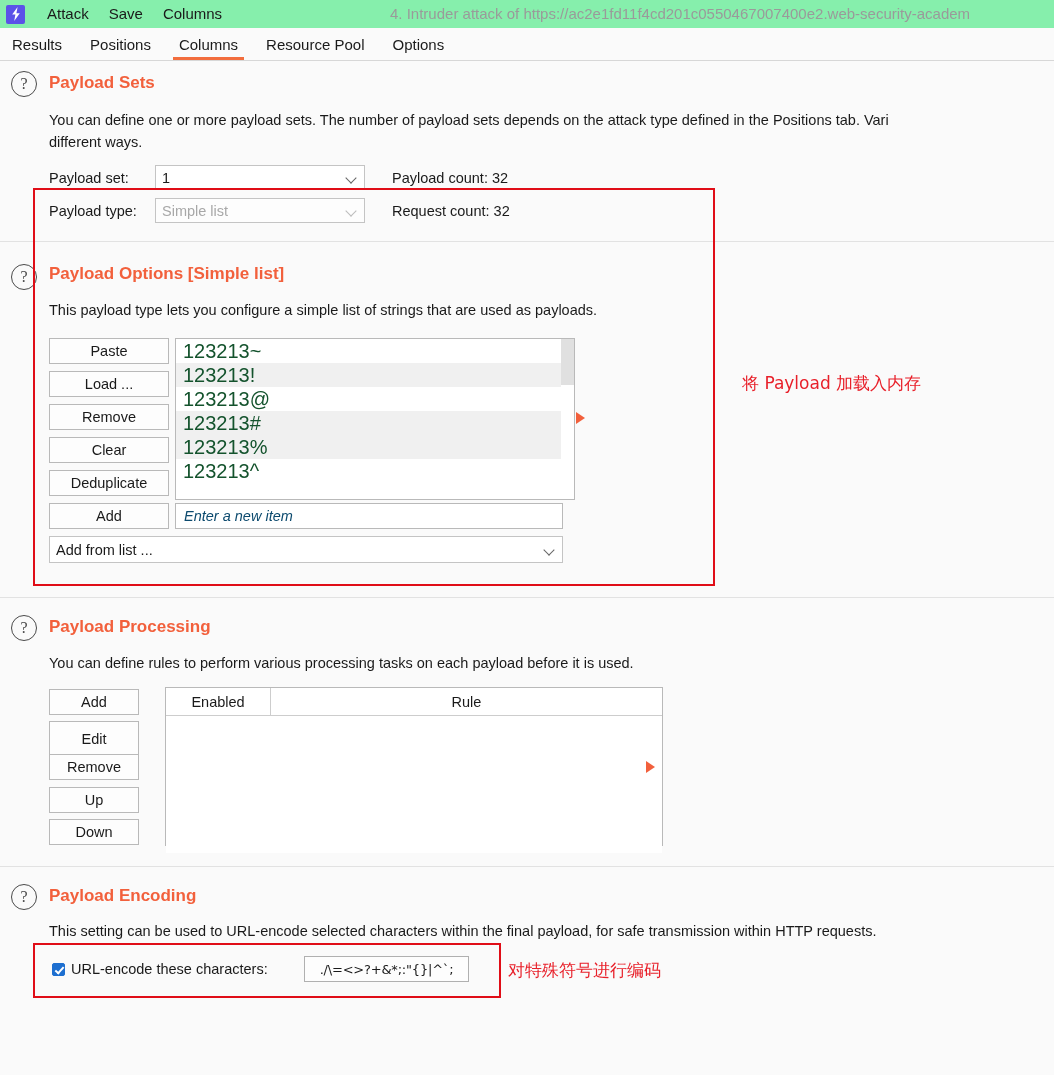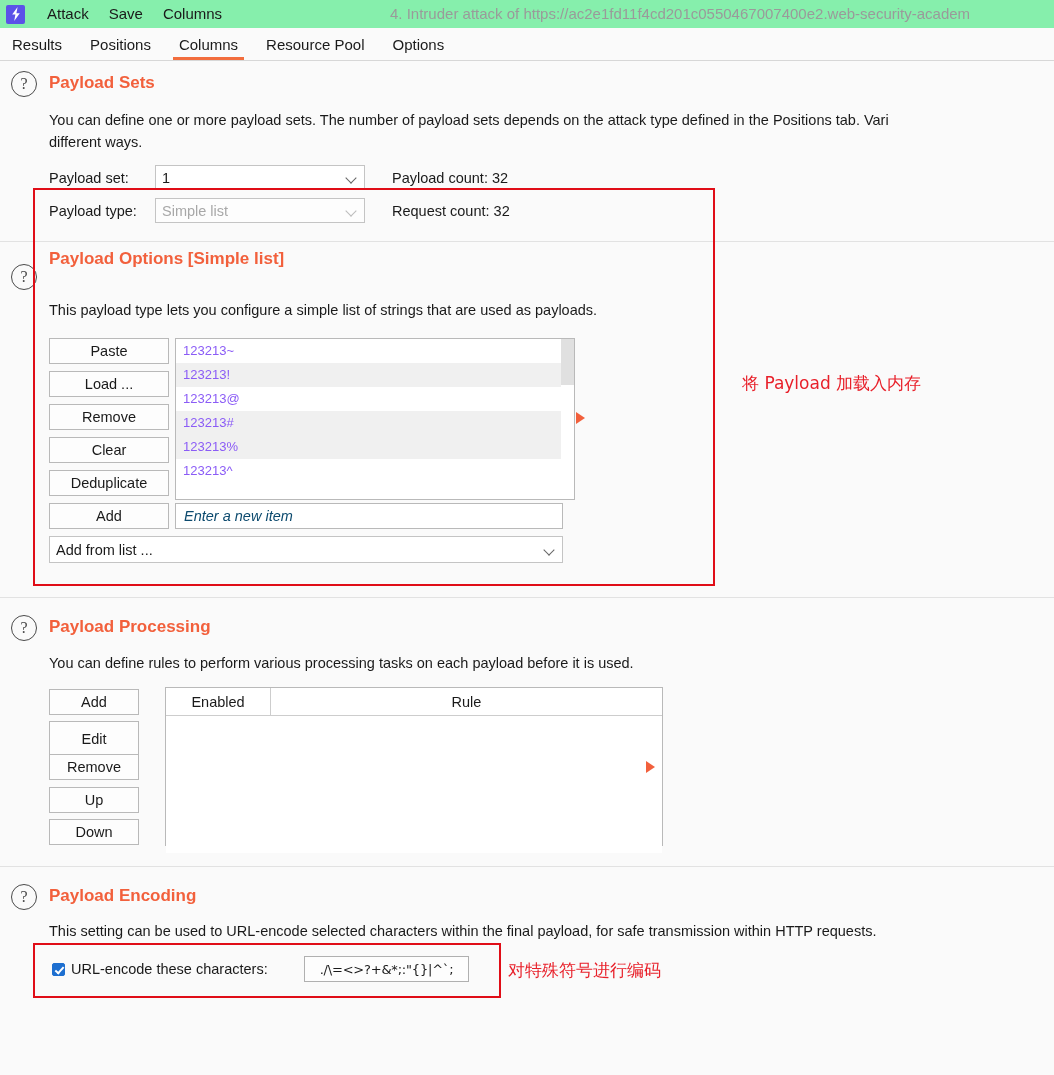--- a/index.html
+++ b/index.html
@@ -99,21 +99,21 @@
     cursor: default; white-space: nowrap;
   }
 
   
   .listbox {
     position: absolute; background: #ffffff; border: 1px solid #b9b9b9;
     overflow: hidden;
   }
   .listrow {
     height: 24px; line-height: 24px; padding-left: 7px;
-    font-size: 13px; color: #8b5cf6; white-space: nowrap;
+    font-size: 20px; color: #14532d; white-space: nowrap;
     background: #ffffff;
   }
   .listrow.alt { background: #f0f0f0; }
   .scrollbar {
     position: absolute; top: 0; right: 0; width: 13px; height: 100%;
     background: #ffffff;
   }
   .scrollthumb {
     position: absolute; top: 0; left: 0; width: 13px; height: 46px;
     background: #e0e0e0;
@@ -215,21 +215,21 @@
       <span class="cval">Simple list</span>
       <span class="caret"></span>
     </div>
     <div class="lbl" style="left:392px; top:203px;">Request count: 32</div>
   </div>
 
   <div class="divider" style="top:241px;"></div>
 
   <div class="section" style="top:0;height:0;">
     <div class="help-icon" style="top:264px;">?</div>
-    <div class="sec-title" style="top:249px;">Payload Options [Simple list]</div>
+    <div class="sec-title" style="top:264px;">Payload Options [Simple list]</div>
     <div class="sec-desc" style="top:299px;">This payload type lets you configure a simple list of strings that are used as payloads.</div>
 
     <div class="btn" style="left:49px; top:338px; width:120px; height:26px;">Paste</div>
     <div class="btn" style="left:49px; top:371px; width:120px; height:26px;">Load ...</div>
     <div class="btn" style="left:49px; top:404px; width:120px; height:26px;">Remove</div>
     <div class="btn" style="left:49px; top:437px; width:120px; height:26px;">Clear</div>
     <div class="btn" style="left:49px; top:470px; width:120px; height:26px;">Deduplicate</div>
     <div class="btn" style="left:49px; top:503px; width:120px; height:26px;">Add</div>
 
     <div class="listbox" style="left:175px; top:338px; width:400px; height:162px;">

